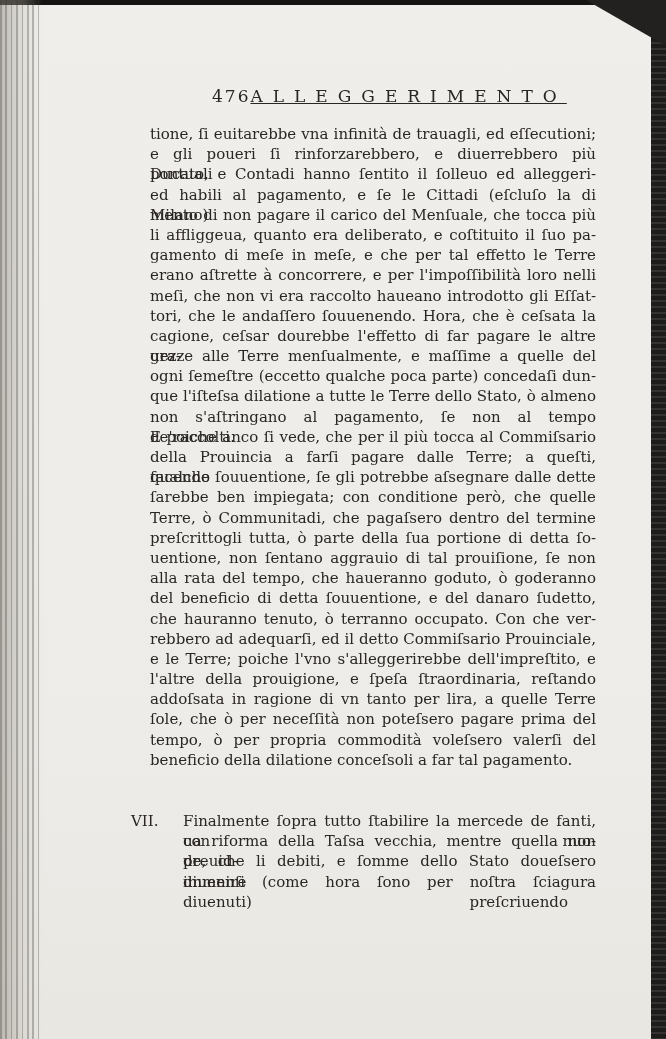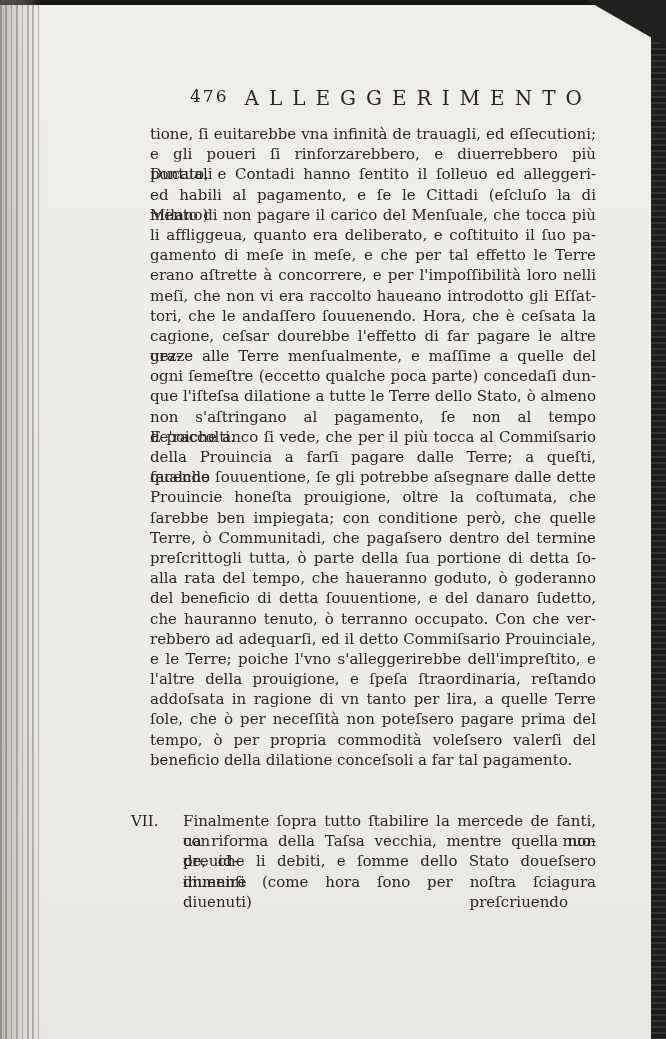--- a/index.html
+++ b/index.html
@@ -24,25 +24,25 @@
       repeating-linear-gradient(180deg, rgba(255,255,255,.10) 0 2px, rgba(0,0,0,0) 2px 6px),
       #1e1c1a;
   }
   .corner-tr {
     position:absolute; left:586px; top:0; width:80px; height:46px;
     background:#232120;
     clip-path:polygon(0 0, 100% 0, 100% 100%);
   }
   
   .header {
-    position:absolute; left:138px; top:86px; width:446px;
-    display:flex; align-items:flex-start; justify-content:flex-start;
+    position:absolute; left:160px; top:86px; width:446px;
+    display:flex; align-items:flex-end; justify-content:flex-start;
   }
   .pagenum { font-size:17px; letter-spacing:2px; margin-left:52px; }
-  .runtitle { font-size:20px; letter-spacing:10px; margin-left:16px; white-space:nowrap; }
+  .runtitle { font-size:17px; letter-spacing:10px; white-space:nowrap;text-decoration:underline; }
   
   .textblock {
     position:absolute; left:150px; top:124px; width:446px;
     font-size:15px; line-height:20.2px;
   }
   .ln { text-align:justify; text-align-last:justify; height:20.2px; overflow:visible; white-space:normal; }
   .ln.last { text-align-last:left; }
   
   .vii {
     position:absolute; left:183px; top:811px; width:413px;
@@ -78,24 +78,24 @@
     <div class="ln">meſi, che non vi era raccolto haueano introdotto gli Eſſat-</div>
     <div class="ln">tori, che le andaſſero ſouuenendo. Hora, che è ceſsata la</div>
     <div class="ln">cagione, ceſsar dourebbe l'effetto di far pagare le altre gra-</div>
     <div class="ln">uezze alle Terre menſualmente, e maſſime a quelle del</div>
     <div class="ln">ogni ſemeſtre (eccetto qualche poca parte) concedaſi dun-</div>
     <div class="ln">que l'iſteſsa dilatione a tutte le Terre dello Stato, ò almeno</div>
     <div class="ln">non s'aſtringano al pagamento, ſe non al tempo de'raccolti.</div>
     <div class="ln">E poiche anco ſi vede, che per il più tocca al Commiſsario</div>
     <div class="ln">della Prouincia a farſi pagare dalle Terre; a queſti, facendo</div>
     <div class="ln">qualche ſouuentione, ſe gli potrebbe aſsegnare dalle dette</div>
-    <div class="ln">Prouincie honeſta prouigione, oltre la coſtumata, che</div>
     <div class="ln">ſarebbe ben impiegata; con conditione però, che quelle</div>
     <div class="ln">Terre, ò Communitadi, che pagaſsero dentro del termine</div>
     <div class="ln">preſcrittogli tutta, ò parte della ſua portione di detta ſo-</div>
+    <div class="ln">uentione, non ſentano aggrauio di tal prouiſione, ſe non</div>
     <div class="ln">alla rata del tempo, che haueranno goduto, ò goderanno</div>
     <div class="ln">del beneficio di detta ſouuentione, e del danaro ſudetto,</div>
     <div class="ln">che hauranno tenuto, ò terranno occupato. Con che ver-</div>
     <div class="ln">rebbero ad adequarſi, ed il detto Commiſsario Prouinciale,</div>
     <div class="ln">e le Terre; poiche l'vno s'alleggerirebbe dell'impreſtito, e</div>
     <div class="ln">l'altre della prouigione, e ſpeſa ſtraordinaria, reſtando</div>
     <div class="ln">addoſsata in ragione di vn tanto per lira, a quelle Terre</div>
     <div class="ln">ſole, che ò per neceſſità non poteſsero pagare prima del</div>
     <div class="ln">tempo, ò per propria commodità voleſsero valerſi del</div>
     <div class="ln last">beneficio della dilatione conceſsoli a far tal pagamento.</div>

